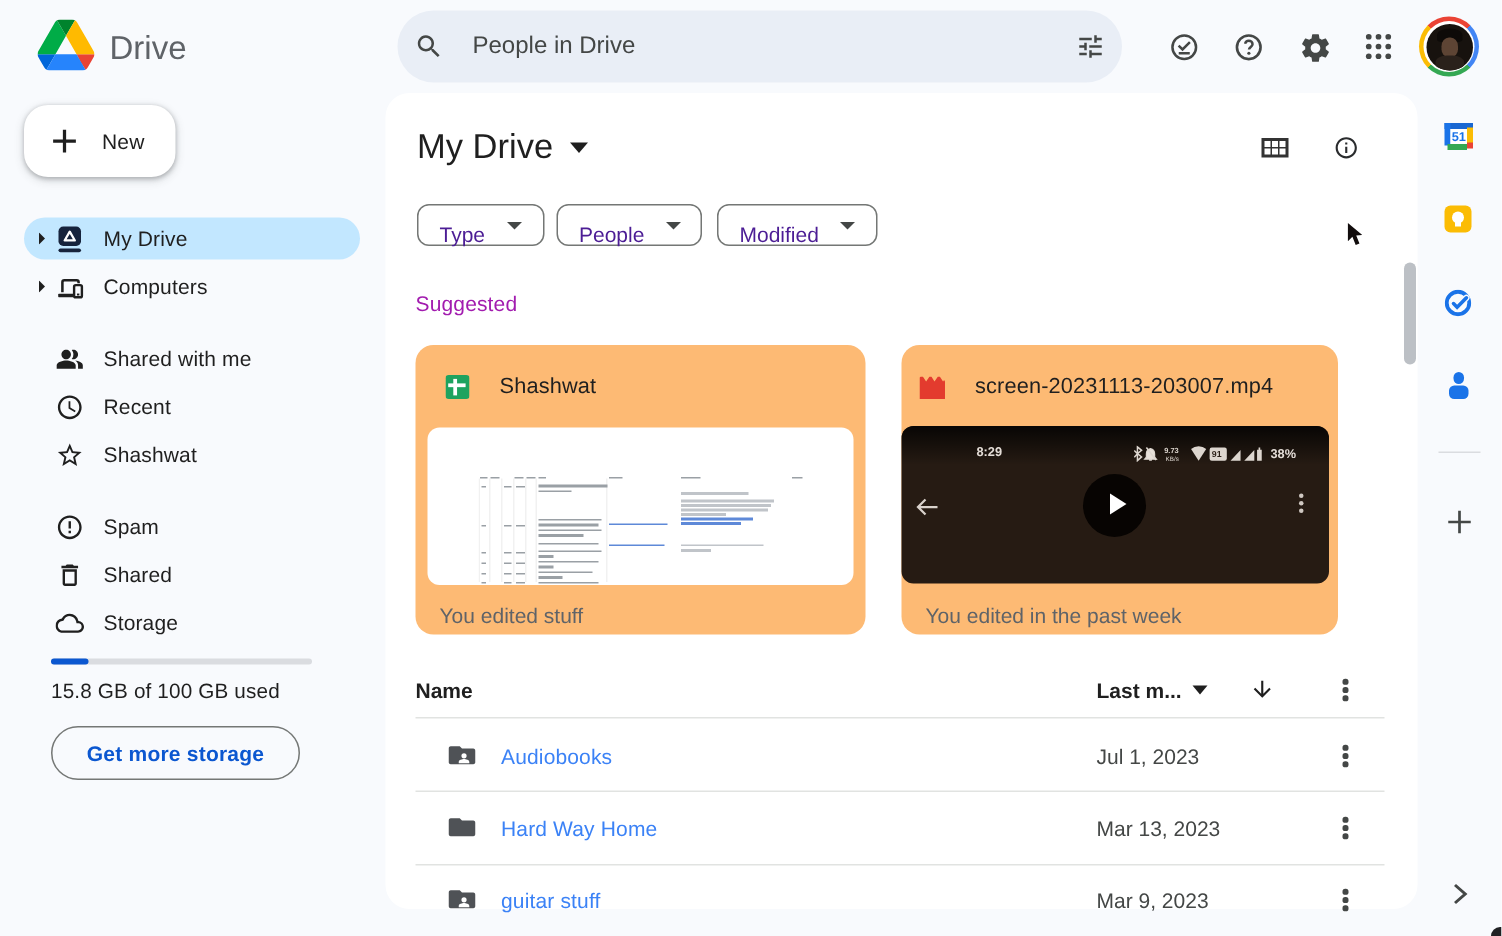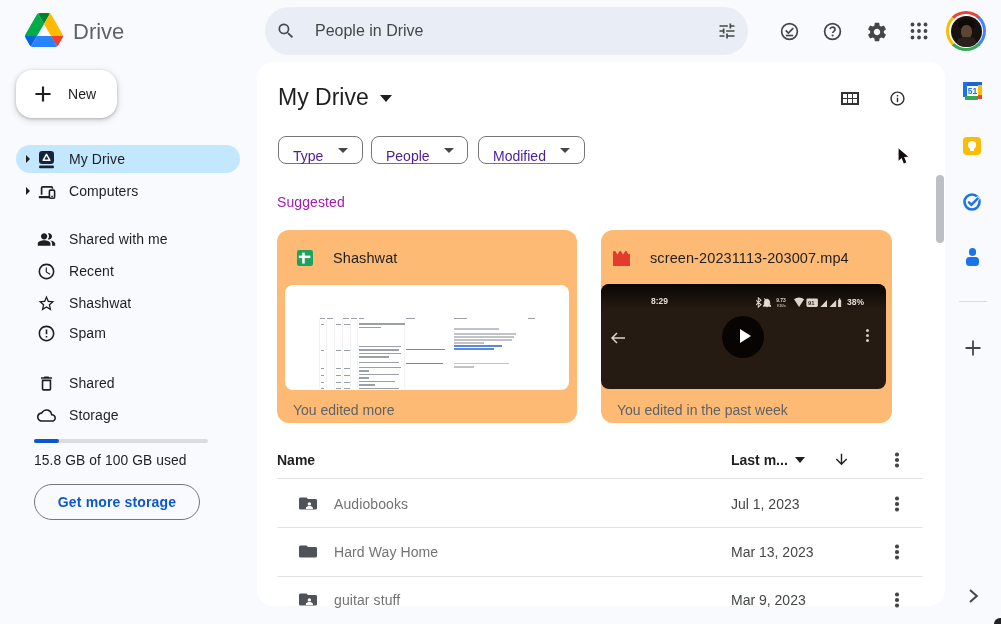--- a/index.html
+++ b/index.html
@@ -59,21 +59,21 @@
   .card1 .card-head { left:20px; }
   .card2 .card-head { left:12px; }
   .card-title { font-size:14.5px; color:#1f1f1f; margin-left:20px; letter-spacing:.1px; }
   .card-foot { position:absolute; left:16px; top:172px; font-size:14px; color:#5f6368; }
   .prev1 { position:absolute; left:8px; top:55px; width:284px; height:105px; background:#fff; border-radius:8px; overflow:hidden; }
   .prev2 { position:absolute; left:0px; top:54px; width:285px; height:105px; background:#261b13; border-radius:8px; overflow:hidden; }
   .namecol { left:277px; top:452px; font-size:14px; font-weight:bold; color:#1f1f1f; }
   .lastm { left:731px; top:452px; font-size:14px; font-weight:bold; color:#1f1f1f; }
   .lm-caret { left:795px; top:457px; width:0; height:0; border-left:5px solid transparent; border-right:5px solid transparent; border-top:6px solid #1f1f1f; }
   .sep { left:277px; width:646px; height:1px; background:#e1e3e1; }
-  .rowname { left:334px; font-size:14px; color:#737373; letter-spacing:.1px; }
+  .rowname { left:334px; font-size:14px; color:#3b82f6; letter-spacing:.1px; }
   .rowdate { left:731px; font-size:14px; color:#444746; }
   .dots { width:3.5px; height:3.5px; border-radius:50%; background:#444746;
           box-shadow:0 5.5px 0 #444746, 0 -5.5px 0 #444746; }
 
   
   .rail-div { left:959px; top:301px; width:28px; height:1px; background:#dadce0; }
     
   .scrollthumb { left:936px; top:175px; width:8px; height:68px; border-radius:4px; background:#bcc0c5; }
   .darkcorner { left:994px; top:618px; width:7px; height:6px; background:#202124; border-top-left-radius:6px; }
 </style>
@@ -179,21 +179,21 @@
     </svg>
   <span class="lbl">Recent</span>
 </div>
 <div class="abs nav-item" style="top:289px">
   <span class="noarr"></span>
   <svg class="nic" viewBox="0 0 24 24">
       <path d="M22 9.24l-7.19-.62L12 2 9.19 8.63 2 9.24l5.46 4.73L5.82 21 12 17.27 18.18 21l-1.63-7.03L22 9.24zM12 15.4l-3.76 2.27 1-4.28-3.32-2.88 4.38-.38L12 6.1l1.71 4.04 4.38.38-3.32 2.88 1 4.28L12 15.4z" fill="#1f1f1f"></path>
     </svg>
   <span class="lbl">Shashwat</span>
 </div>
-<div class="abs nav-item" style="top:319px">
+<div class="abs nav-item" style="top:337px">
   <span class="noarr"></span>
   <svg class="nic" viewBox="0 0 24 24">
       <path d="M12 2C6.48 2 2 6.48 2 12s4.48 10 10 10 10-4.48 10-10S17.52 2 12 2zm0 18c-4.41 0-8-3.59-8-8s3.59-8 8-8 8 3.59 8 8-3.59 8-8 8zm-1-5h2v2h-2zm0-8h2v6h-2z" fill="#1f1f1f"></path>
     </svg>
   <span class="lbl">Spam</span>
 </div>
 <div class="abs nav-item" style="top:369px">
   <span class="noarr"></span>
   <svg class="nic" viewBox="0 0 24 24">
       <path d="M16 9v10H8V9h8m-1.5-6h-5l-1 1H5v2h14V4h-3.5l-1-1zM18 7H6v12c0 1.1.9 2 2 2h8c1.1 0 2-.9 2-2V7z" fill="#1f1f1f"></path>
@@ -299,21 +299,21 @@
         <div style="position:absolute;left:17px;top:59.5px;width:5px;height:1.4px;background:#9aa0a5;"></div>
         <div style="position:absolute;left:25px;top:59.5px;width:6px;height:1.4px;background:#9aa0a5;"></div>
         <div style="position:absolute;left:2px;top:66.5px;width:3px;height:1.4px;background:#9aa0a5;"></div>
         <div style="position:absolute;left:17px;top:66.5px;width:5px;height:1.4px;background:#9aa0a5;"></div>
         <div style="position:absolute;left:25px;top:66.5px;width:6px;height:1.4px;background:#9aa0a5;"></div>
         <div style="position:absolute;left:2px;top:73px;width:3px;height:1.4px;background:#9aa0a5;"></div>
         <div style="position:absolute;left:17px;top:73px;width:5px;height:1.4px;background:#9aa0a5;"></div>
         <div style="position:absolute;left:25px;top:73px;width:6px;height:1.4px;background:#9aa0a5;"></div>
       </div>
     </div>
-  <div class="card-foot">You edited more</div>
+  <div class="card-foot">You edited stuff</div>
 </div>
 
 <div class="abs card card2">
   <div class="card-head">
     <svg width="17" height="15" viewBox="0 0 17 15">
         <path d="M0 15 V1 q0-1 1-1 h1.2 L4.4 3.4 6.7 0 h1.2 L10 3.4 12.3 0 h1.2 L15.7 3.4 16.4 2.4 17 3.3 V15 z" fill="#e33b2e"></path>
       </svg>
     <span class="card-title">screen-20231113-203007.mp4</span>
   </div>
   <div class="prev2" id="vidprev">

